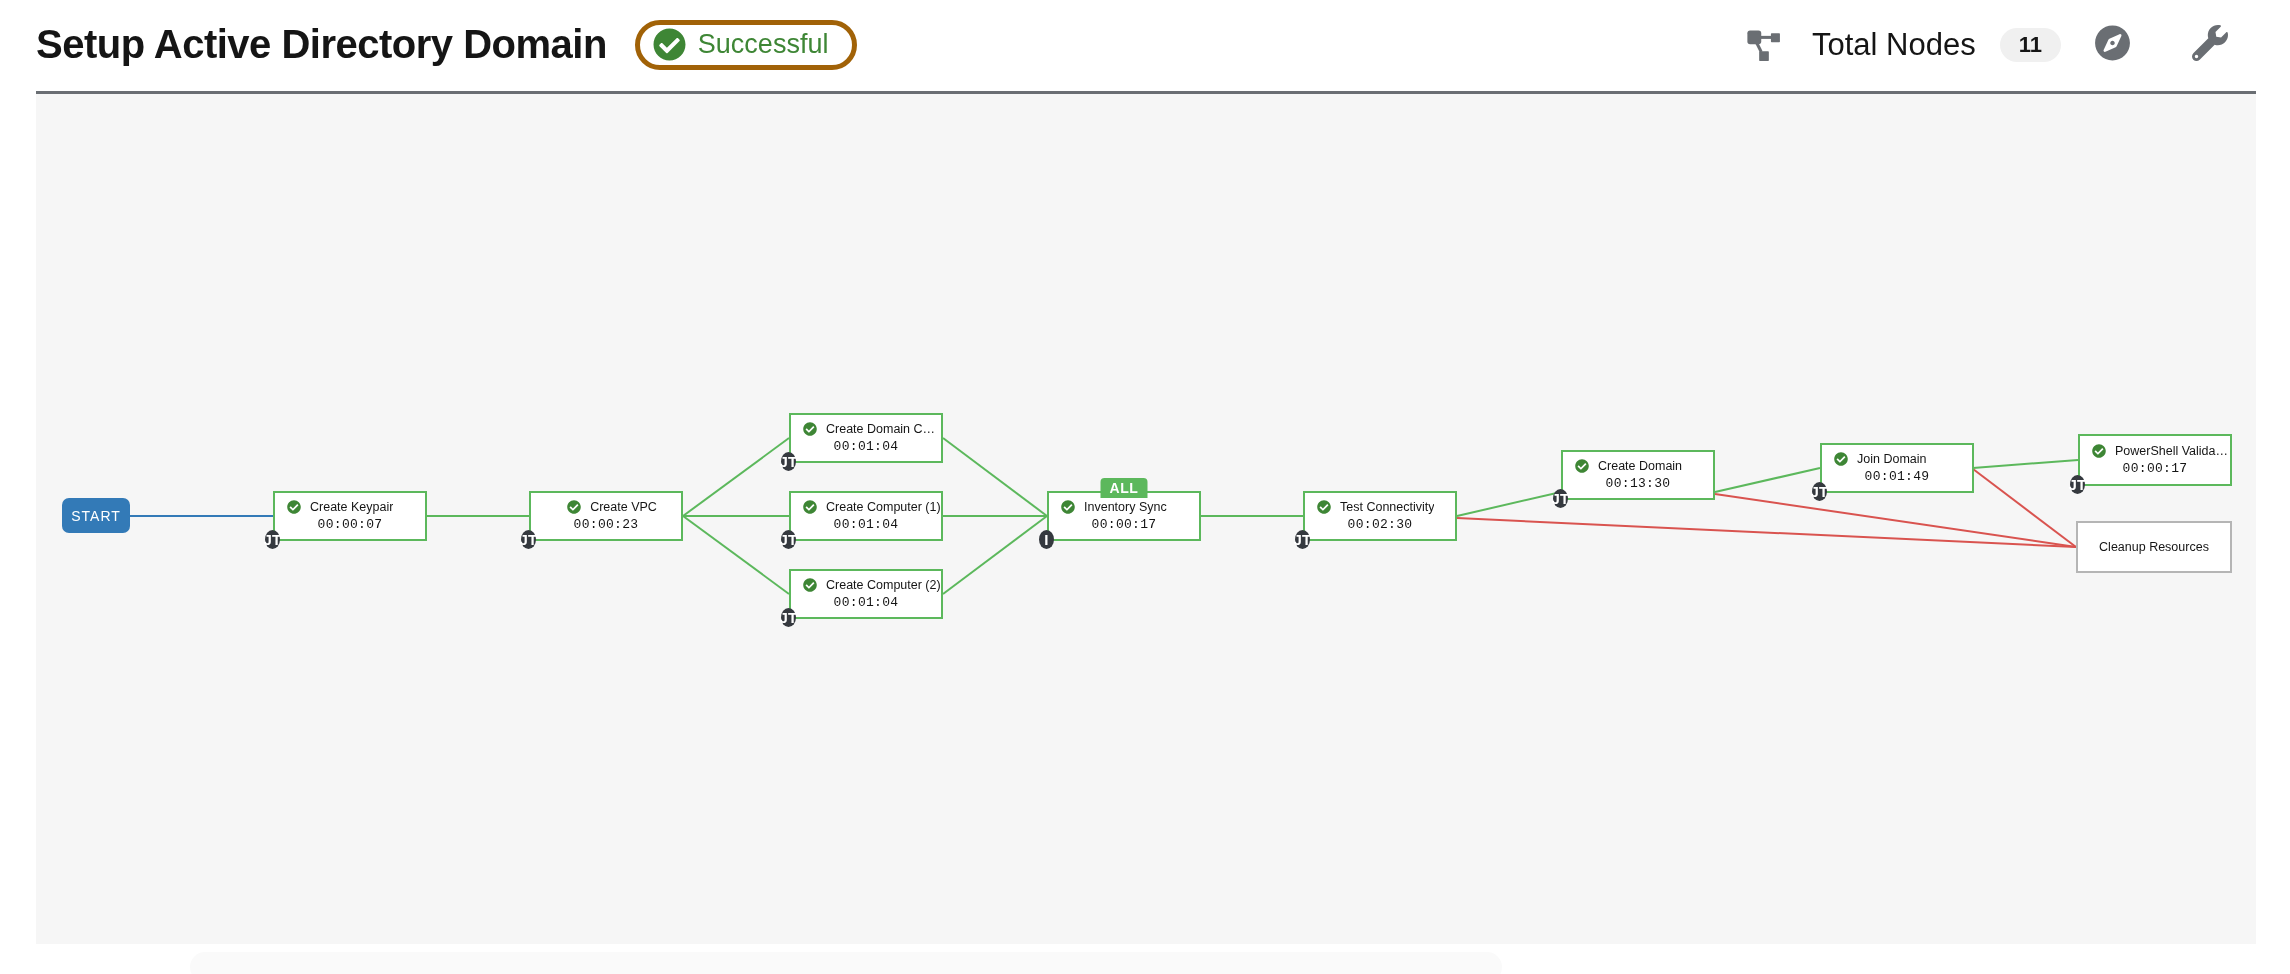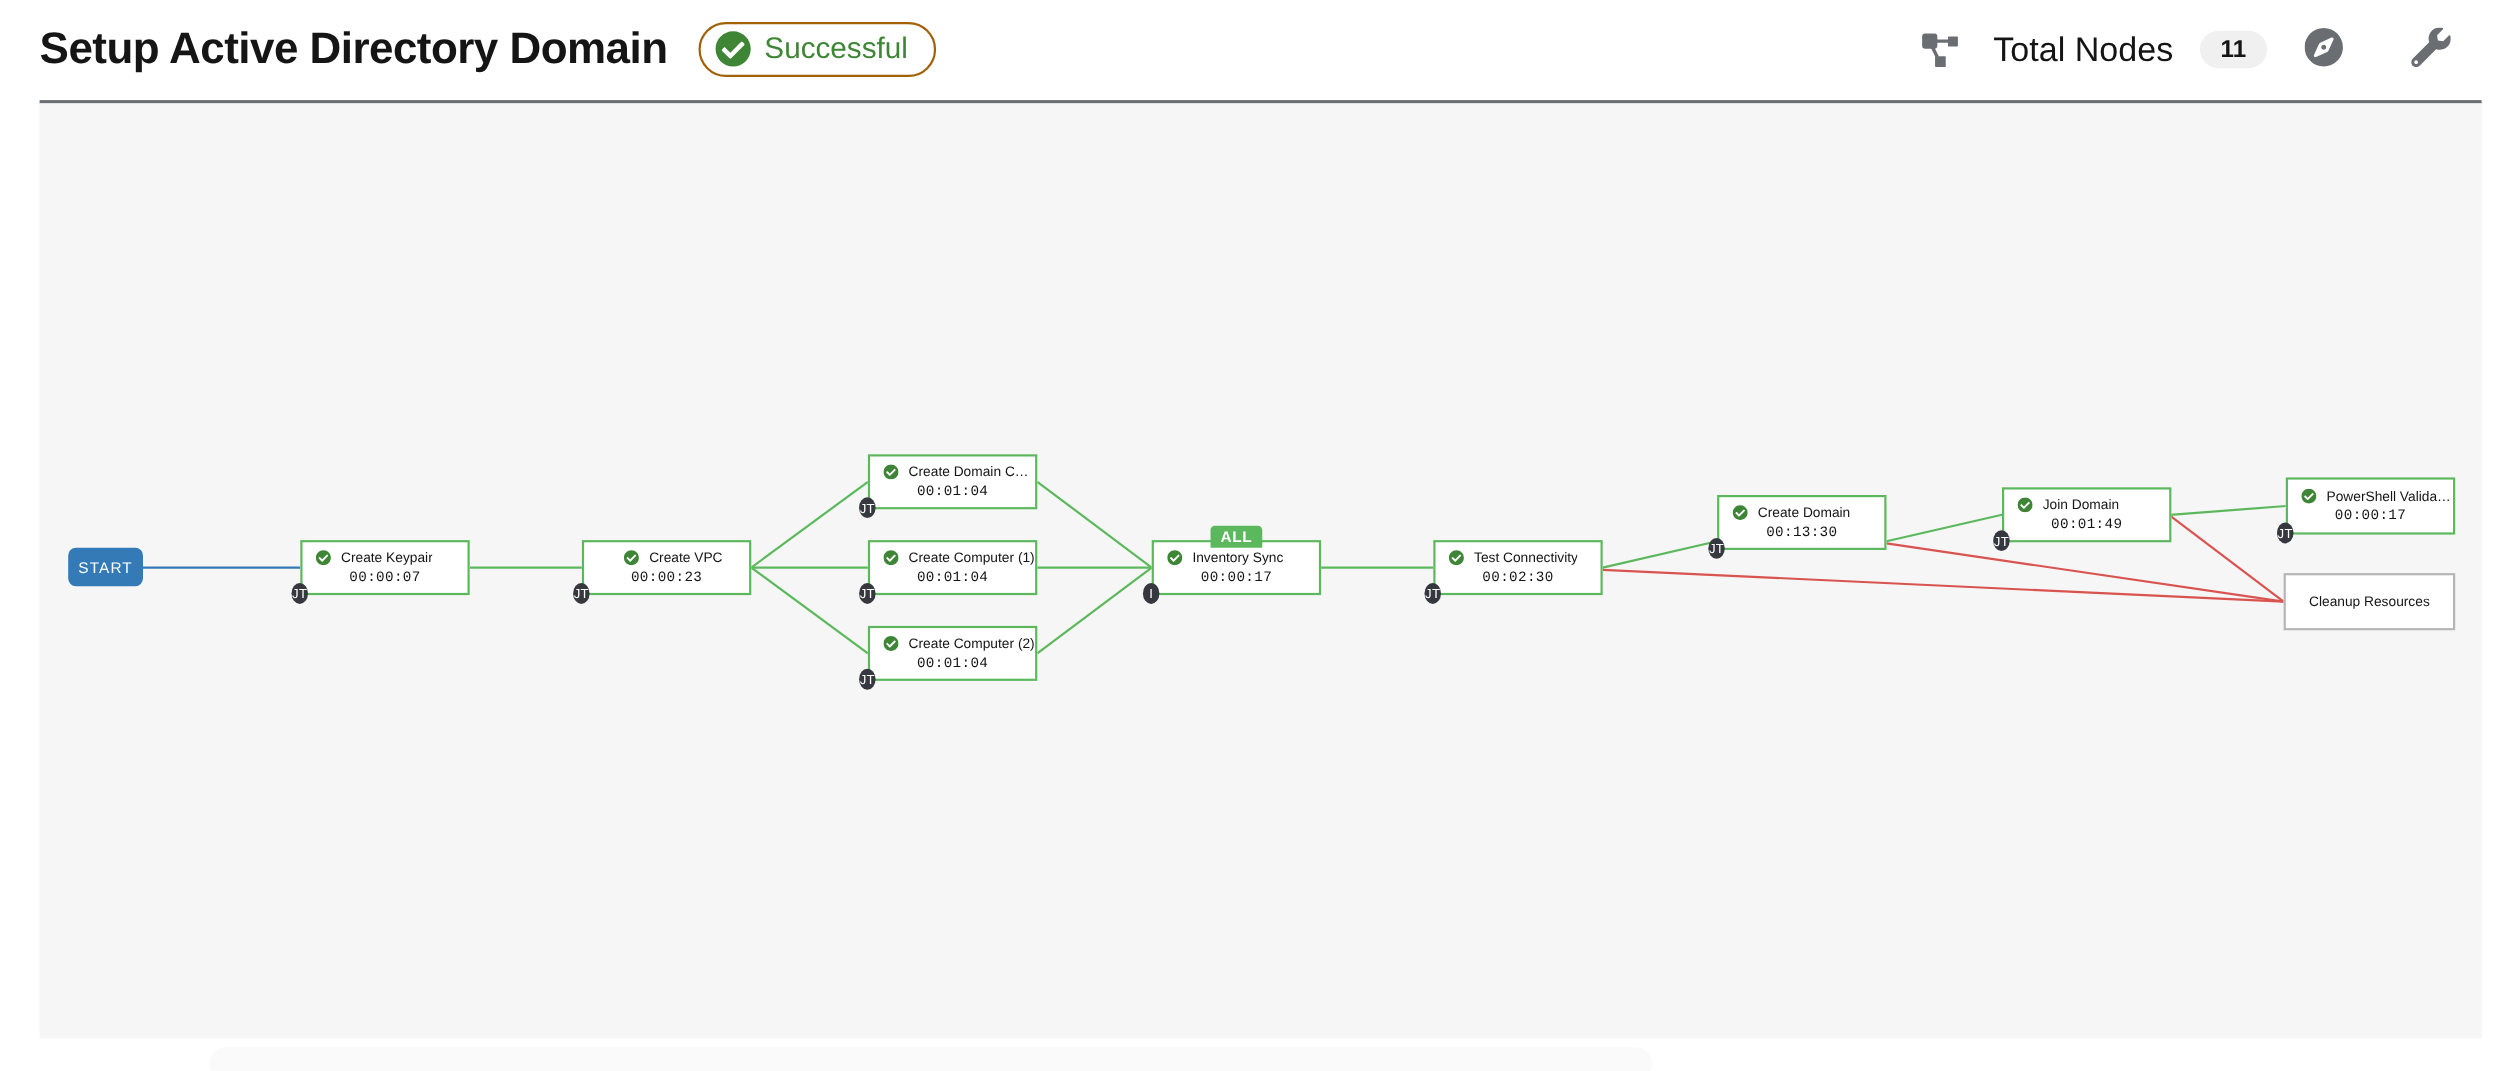--- a/index.html
+++ b/index.html
@@ -13,21 +13,21 @@
     box-sizing:border-box;
     margin:0 34px 0 36px;
     height:94px;
     display:flex;align-items:center;
     border-bottom:3px solid #6a6e73;
     padding-bottom:2px;
   }
   .page-title{font-size:40px;font-weight:700;letter-spacing:-0.5px;white-space:nowrap;}
   .status-pill{
     margin-left:28px;height:50px;box-sizing:border-box;
-    border:2px solid #a16207;border-radius:27px;background:#fff;
+    border:5px solid #a16207;border-radius:27px;background:#fff;
     display:flex;align-items:center;gap:12px;padding:0 24px 0 13px;
   }
   .status-pill .txt{font-size:27px;color:#3E8635;}
   .hdr-right{margin-left:auto;display:flex;align-items:center;padding-right:28px;}
   .topology-ic{margin-right:30px;display:flex;}
   .total-label{font-size:31px;color:#151515;white-space:nowrap;}
   .count-pill{
     margin-left:24px;background:#f0f0f0;border-radius:18px;
     padding:4px 19px;font-size:22px;font-weight:700;color:#151515;
   }
@@ -52,21 +52,21 @@
   .wf-node .row1 .lbl{overflow:hidden;text-overflow:ellipsis;}
   .wf-node .elapsed{text-align:center;font-size:13px;letter-spacing:0.3px;font-family:Liberation Mono, monospace;}
   .wf-node.start{
     background:#337ab7;border:none;border-radius:7px;
     align-items:center;color:#ffffff;font-size:14px;letter-spacing:1px;
   }
   .wf-node.inactive{border-color:#b5b5b5;align-items:center;}
   .wf-node.inactive .row1{padding-left:0;font-size:12.5px;justify-content:flex-end;}
   .type-badge{
     position:absolute;left:-10px;bottom:-10px;width:15px;height:19px;border-radius:50%;
-    background:#35393f;color:#fff;font-size:12px;font-weight:400;
+    background:#35393f;color:#fff;font-size:15px;font-weight:700;
     display:flex;align-items:center;justify-content:center;letter-spacing:0.3px;
   }
   .conv-tag{
     position:absolute;top:-15px;left:50%;transform:translateX(-50%);
     background:#5cb85c;color:#fff;font-size:14px;font-weight:700;
     padding:2px 9px;border-radius:4px 4px 0 0;letter-spacing:0.6px;
   }
   .check-ic{display:flex;flex:none;}
   
   .hscroll{

